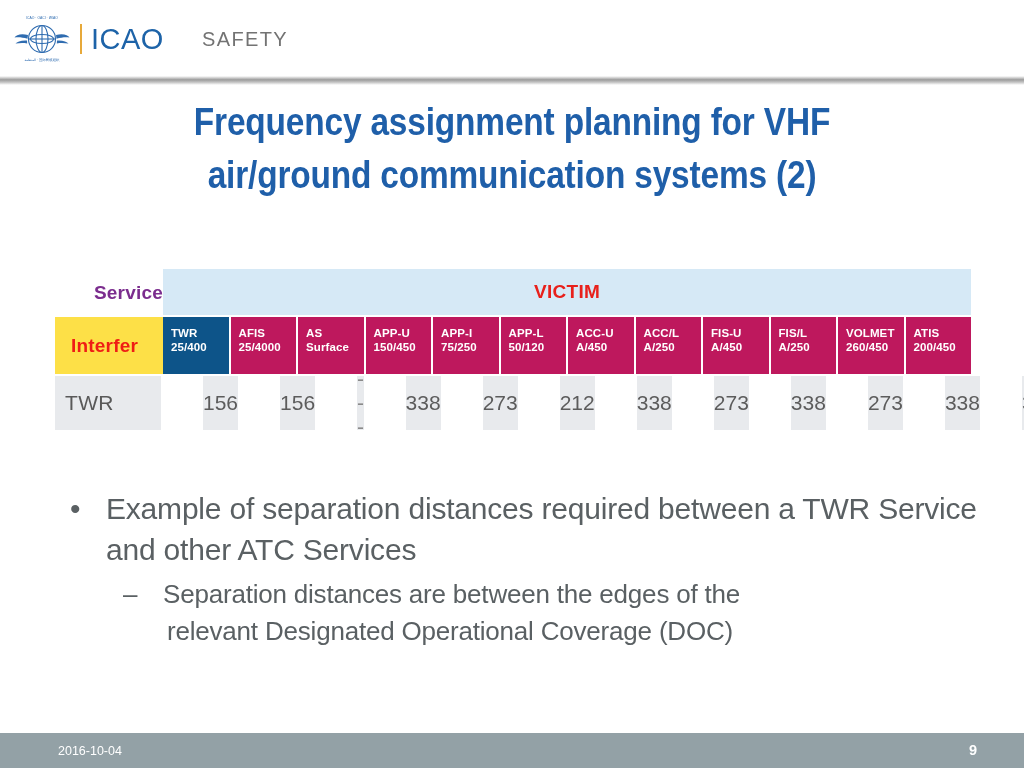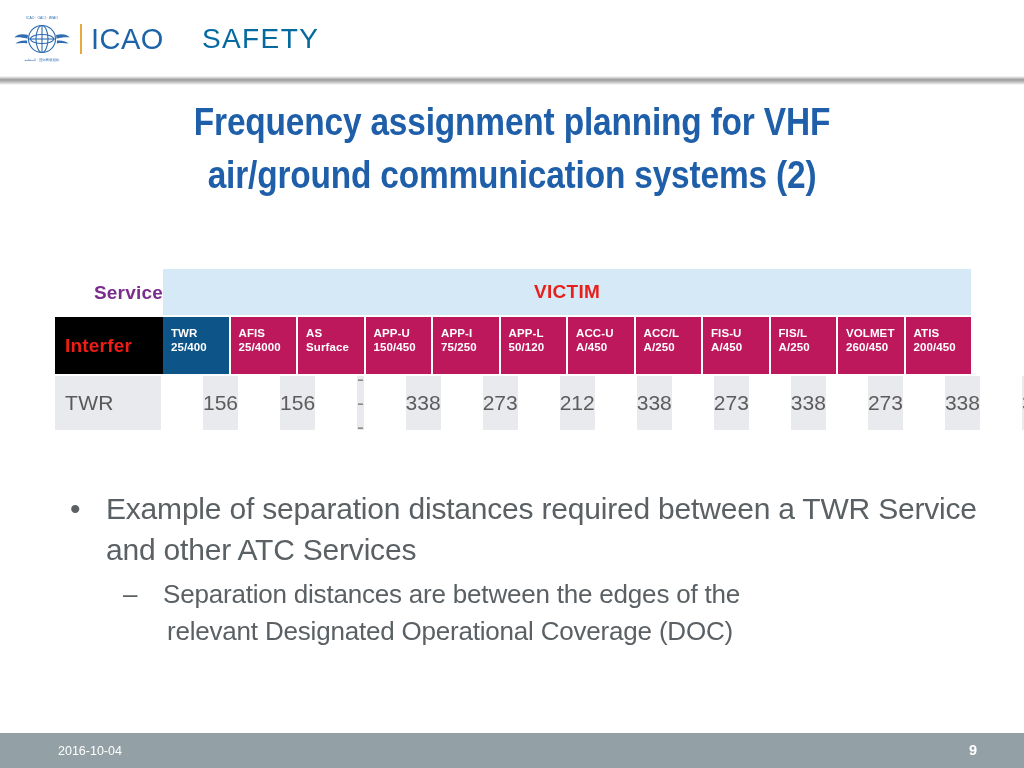--- a/index.html
+++ b/index.html
@@ -48,23 +48,23 @@
   #brand-icao {
     font-family: "Liberation Sans", sans-serif;
     font-size: 29px;
     letter-spacing: 0.5px;
     color: #1d63a8;
     line-height: 1;
     font-weight: 400;
   }
   #brand-safety {
     font-family: "Liberation Sans", sans-serif;
-    font-size: 28px;
+    font-size: 20px;
     letter-spacing: 1.4px;
-    color: #0369a1;
+    color: #737373;
     line-height: 1;
     margin-left: 38px;
     font-weight: 400;
   }
   #header-rule {
     position: absolute;
     left: 0;
     top: 76px;
     width: 1024px;
     height: 9px;
@@ -132,24 +132,24 @@
     font-size: 19px;
     font-family: "Liberation Sans Narrow", "Liberation Sans", sans-serif;
     letter-spacing: 0.3px;
   }
 
   
   .row-head { height: 57px; }
   .cell-interfer {
     width: 108px;
     flex: 0 0 108px;
-    background: #000000;
-    display: flex;
-    align-items: center;
-    padding-left: 10px;
+    background: #fde047;
+    display: flex;
+    align-items: center;
+    padding-left: 16px;
     box-sizing: border-box;
   }
   .cell-interfer span {
     color: #ef1d15;
     font-weight: bold;
     font-size: 19px;
     font-family: "Liberation Sans Narrow", "Liberation Sans", sans-serif;
     letter-spacing: 0.2px;
   }
   .hcell {

